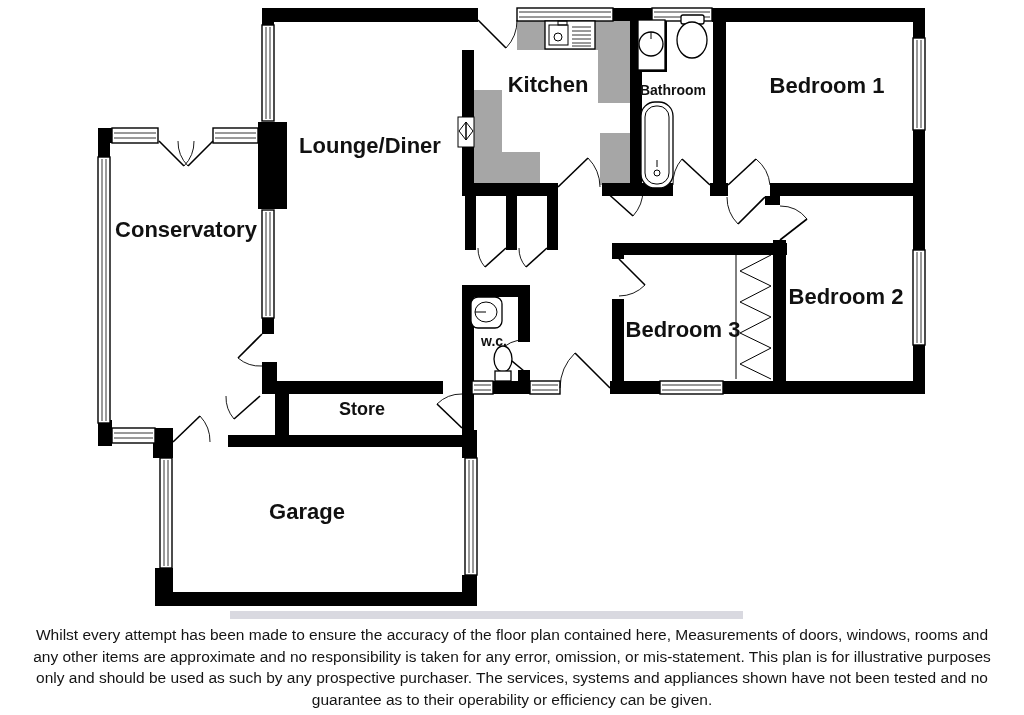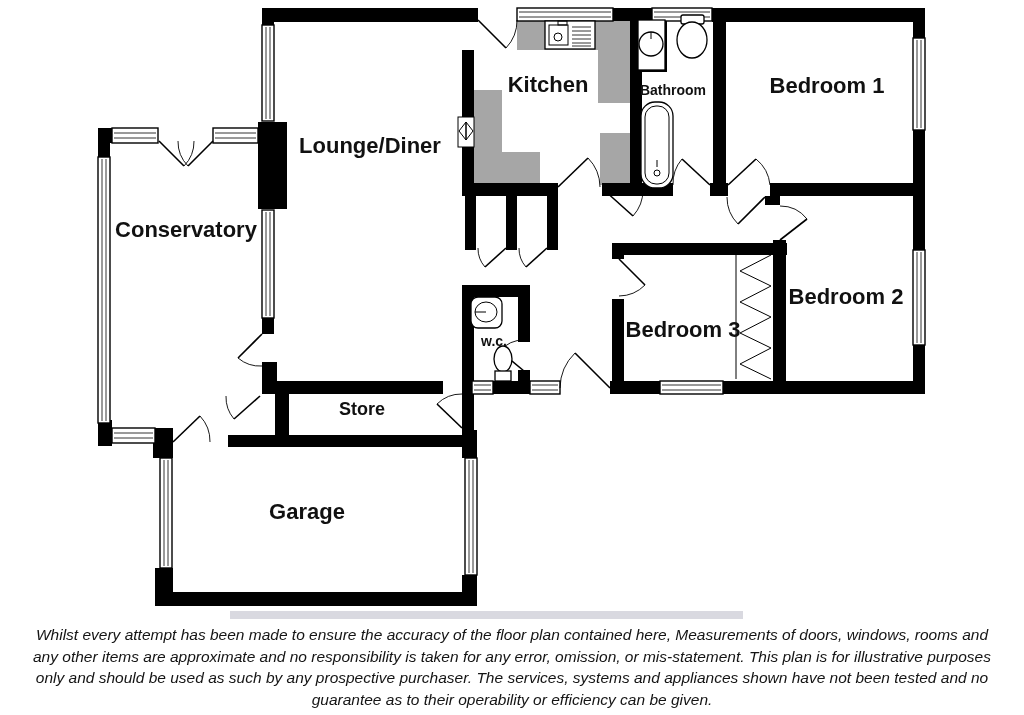--- a/index.html
+++ b/index.html
@@ -12,21 +12,21 @@
   .lbl-sm{font-size:14px;}
   .wall{fill:#000;}
   .win{fill:#fff;stroke:#000;stroke-width:1.4;}
   .winline{stroke:#000;stroke-width:0.8;fill:none;}
   .door{stroke:#000;stroke-width:1.6;fill:none;}
   .arc{stroke:#000;stroke-width:0.9;fill:none;}
   .fixture{fill:#fff;stroke:#000;stroke-width:1.3;}
   .thin{stroke:#000;stroke-width:1;fill:none;}
   .worktop{fill:#a6a6a6;}
   #disclaimer{position:absolute;left:24px;top:624px;width:976px;text-align:center;
-              font-size:15.5px;line-height:21.5px;color:#141414;font-style:italic;}
+              font-size:15.5px;line-height:21.5px;color:#141414;}
   #graybar{position:absolute;left:230px;top:611px;width:513px;height:8px;background:#d9d9e0;}
 </style>
 </head>
 <body>
 
 <div id="stage">
 <svg id="plan" width="1024" height="620" viewBox="0 0 1024 620">
 
   <g>
     <polygon class="worktop" points="517,20 630,20 630,103 598,103 598,50 517,50"></polygon>

